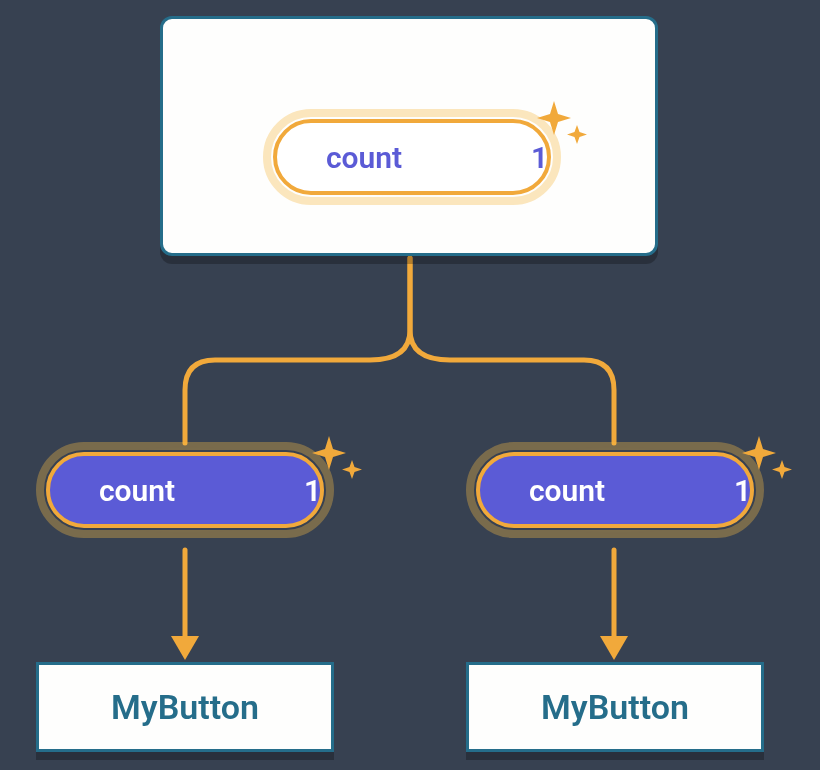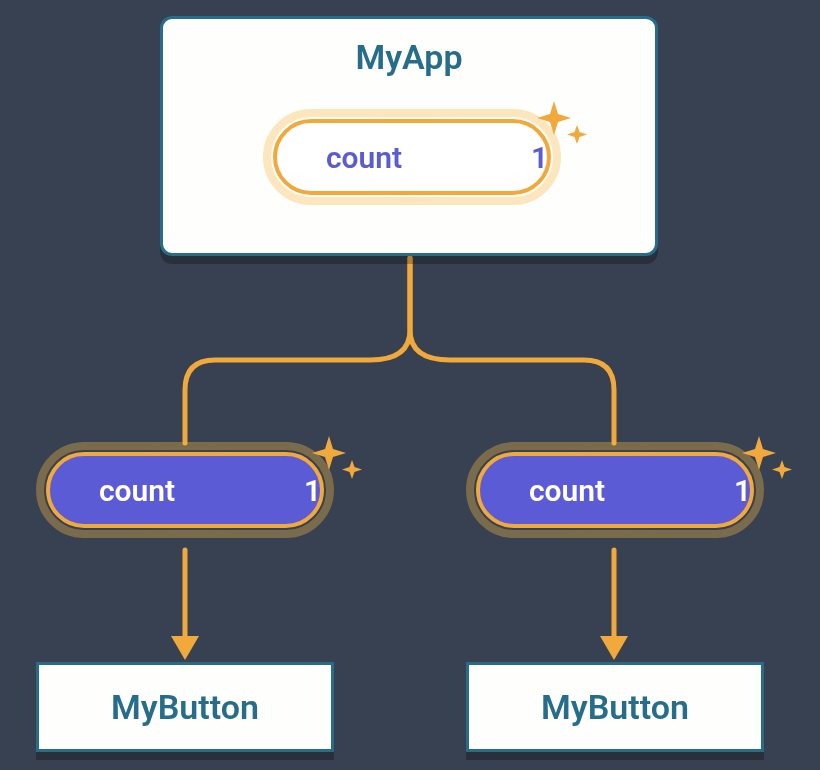--- a/index.html
+++ b/index.html
@@ -126,21 +126,20 @@
     "></path>
 
     <path class="connector" d="M 185 550 L 185 640"></path>
     <path class="arrowhead" d="M 185 660 L 171 636 L 199 636 Z"></path>
 
     <path class="connector" d="M 614 550 L 614 640"></path>
     <path class="arrowhead" d="M 614 660 L 600 636 L 628 636 Z"></path>
   </svg>
 
   <div class="abs app-card" style="left:160px; top:16px; width:498px; height:240px;">
-    <div class="app-title">MyApp</div>
 
     <div class="abs" style="left:110px; top:100px; width:278px;">
       <div class="pill-wrap">
         <div class="pill-halo"></div>
         <div class="pill-outer-ring"></div>
         <div class="pill light">
           <div class="pill-cell" style="flex: 0 0 174px;">count</div>
           <div class="pill-divider"></div>
           <div class="pill-cell" style="flex: 1;">1</div>
         </div>

